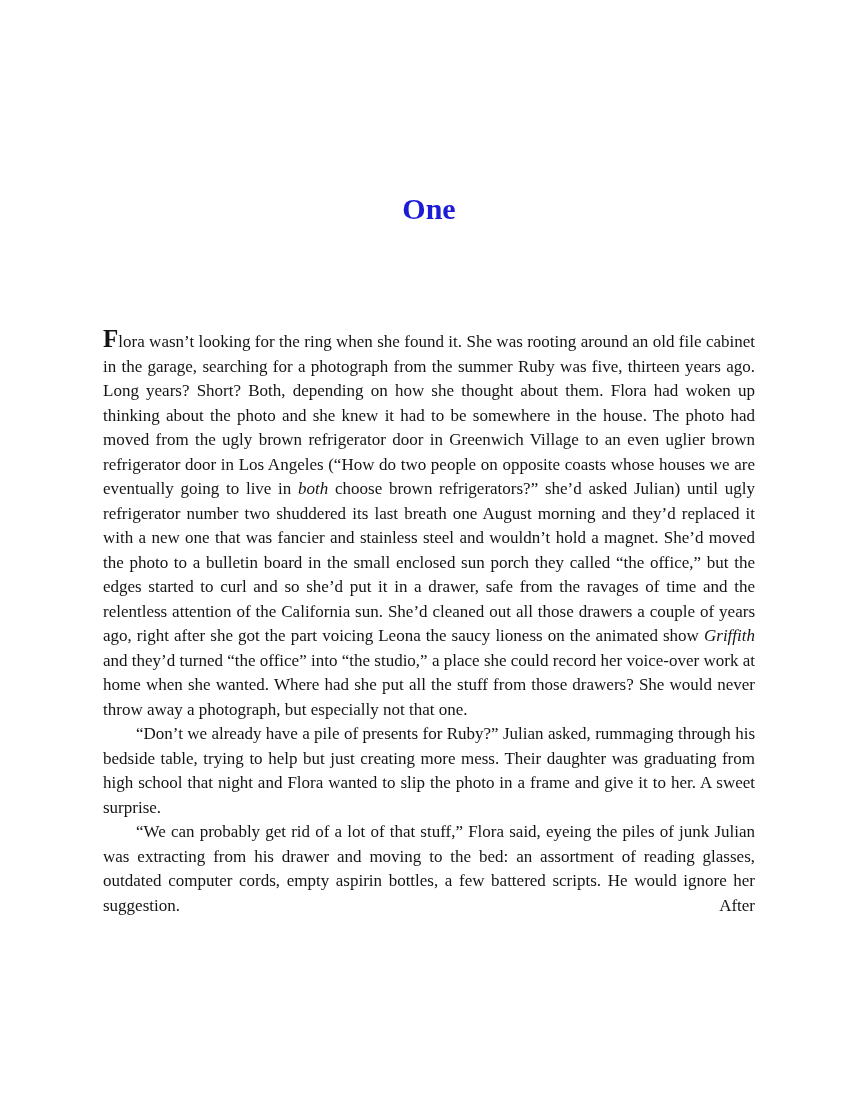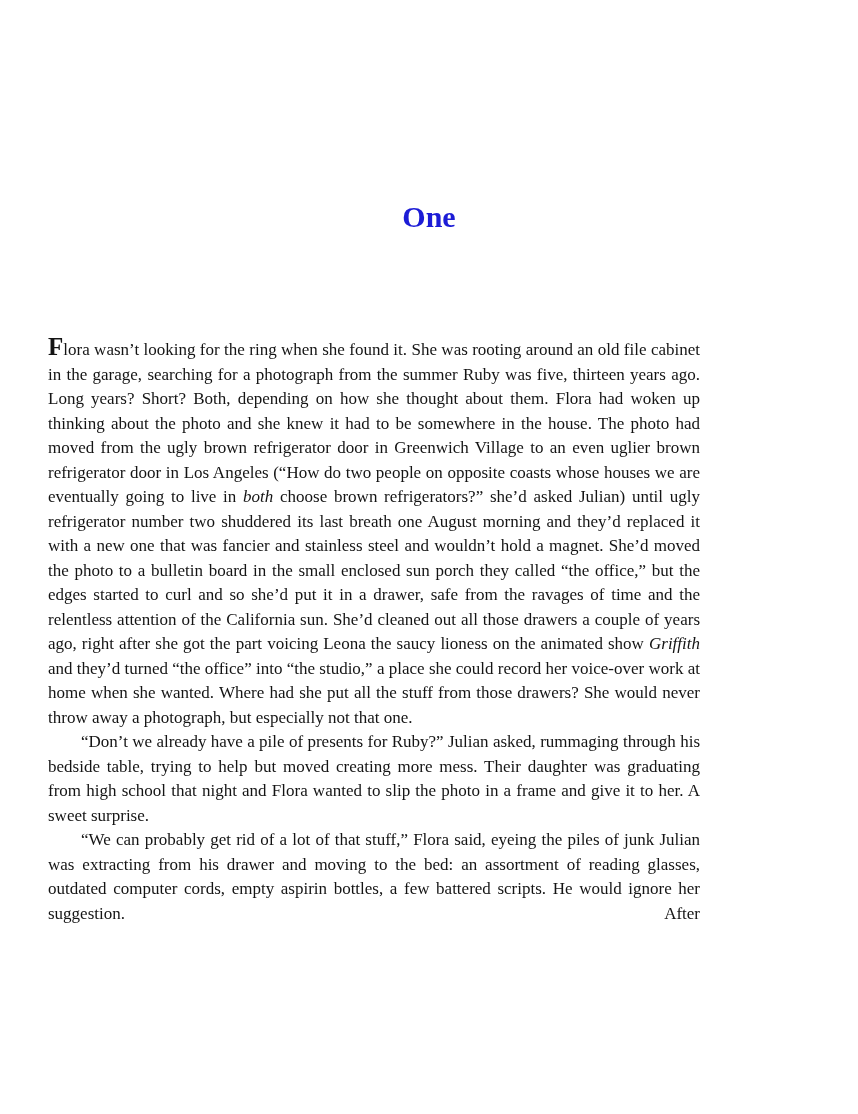--- a/index.html
+++ b/index.html
@@ -9,31 +9,31 @@
   }
   .book-page {
     position: relative;
     width: 858px;
     height: 1114px;
     background: var(--page-bg, #ffffff);
     overflow: hidden;
     font-family: "Liberation Serif", serif;
   }
   .chapter-title {
-    margin: 12px;
+    margin: 4px;
     padding-top: 190px;
     text-align: center;
     font-size: 30px;
     font-weight: bold;
     line-height: 1;
     color: var(--title-color, #1c1cd6);
     letter-spacing: 0px;
   }
   .chapter-body {
-    margin: 106px 103px 0 48px;
+    margin: 106px 103px 0 103px;
     width: 652px;
     color: var(--text-color, #141414);
     font-size: 17px;
     line-height: 24.5px;
     text-align: justify;
   }
   .para {
     margin: 0;
     padding: 0;
   }
@@ -50,16 +50,16 @@
     line-height: 0;
   }
 </style>
 </head>
 <body>
 
 <div class="book-page" style="--page-bg: #ffffff; --title-color: #1c1cd6; --text-color: #141414;">
   <h1 class="chapter-title">One</h1>
   <div class="chapter-body">
       <p class="para"><span class="initial-cap">F</span><span>lora wasn’t looking for the ring when she found it. She was rooting around an old file cabinet in the garage, searching for a photograph from the summer Ruby was five, thirteen years ago. Long years? Short? Both, depending on how she thought about them. Flora had woken up thinking about the photo and she knew it had to be somewhere in the house. The photo had moved from the ugly brown refrigerator door in Greenwich Village to an even uglier brown refrigerator door in Los Angeles (“How do two people on opposite coasts whose houses we are eventually going to live in </span><i>both</i><span> choose brown refrigerators?” she’d asked Julian) until ugly refrigerator number two shuddered its last breath one August morning and they’d replaced it with a new one that was fancier and stainless steel and wouldn’t hold a magnet. She’d moved the photo to a bulletin board in the small enclosed sun porch they called “the office,” but the edges started to curl and so she’d put it in a drawer, safe from the ravages of time and the relentless attention of the California sun. She’d cleaned out all those drawers a couple of years ago, right after she got the part voicing Leona the saucy lioness on the animated show </span><i>Griffith</i><span> and they’d turned “the office” into “the studio,” a place she could record her voice-over work at home when she wanted. Where had she put all the stuff from those drawers? She would never throw away a photograph, but especially not that one.</span></p>
-      <p class="para indent"><span>“Don’t we already have a pile of presents for Ruby?” Julian asked, rummaging through his bedside table, trying to help but moved creating more mess. Their daughter was graduating from high school that night and Flora wanted to slip the photo in a frame and give it to her. A sweet surprise.</span></p>
+      <p class="para indent"><span>“Don’t we already have a pile of presents for Ruby?” Julian asked, rummaging through his bedside table, trying to help but just creating more mess. Their daughter was graduating from high school that night and Flora wanted to slip the photo in a frame and give it to her. A sweet surprise.</span></p>
       <p class="para indent justify-last"><span>“We can probably get rid of a lot of that stuff,” Flora said, eyeing the piles of junk Julian was extracting from his drawer and moving to the bed: an assortment of reading glasses, outdated computer cords, empty aspirin bottles, a few battered scripts. He would ignore her suggestion. After</span></p>
     </div>
 </div>
 
 </body></html>

